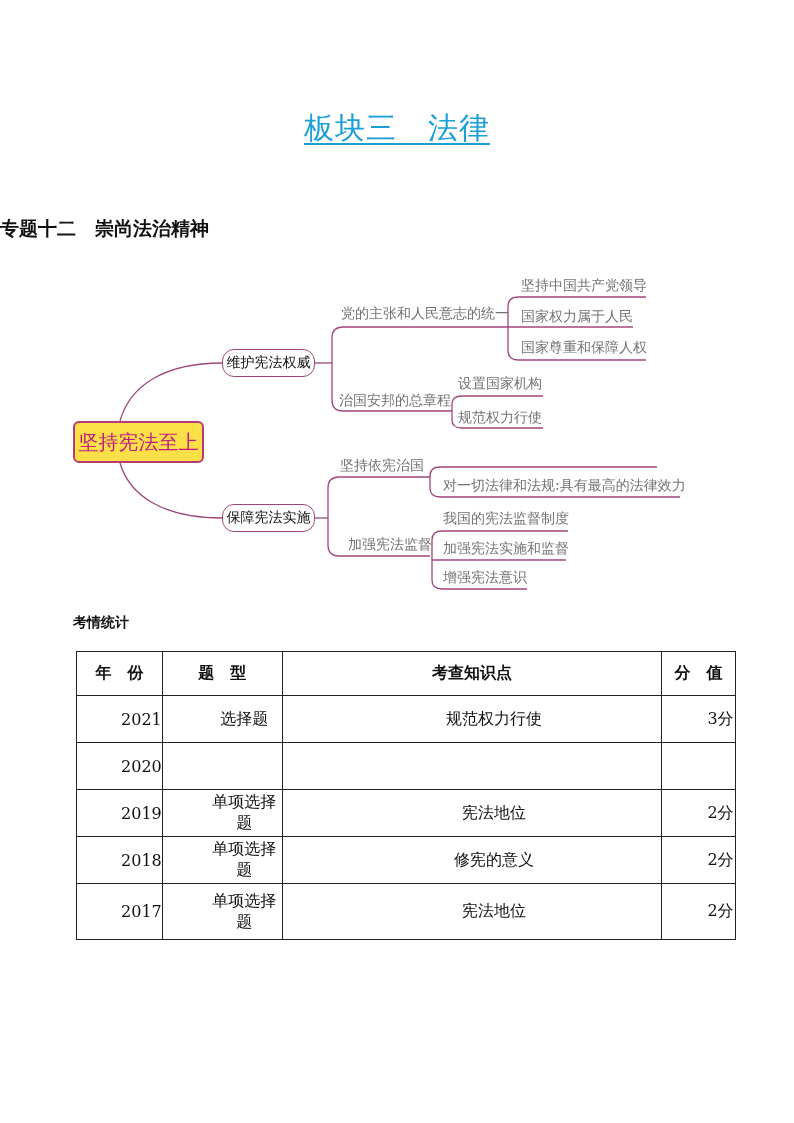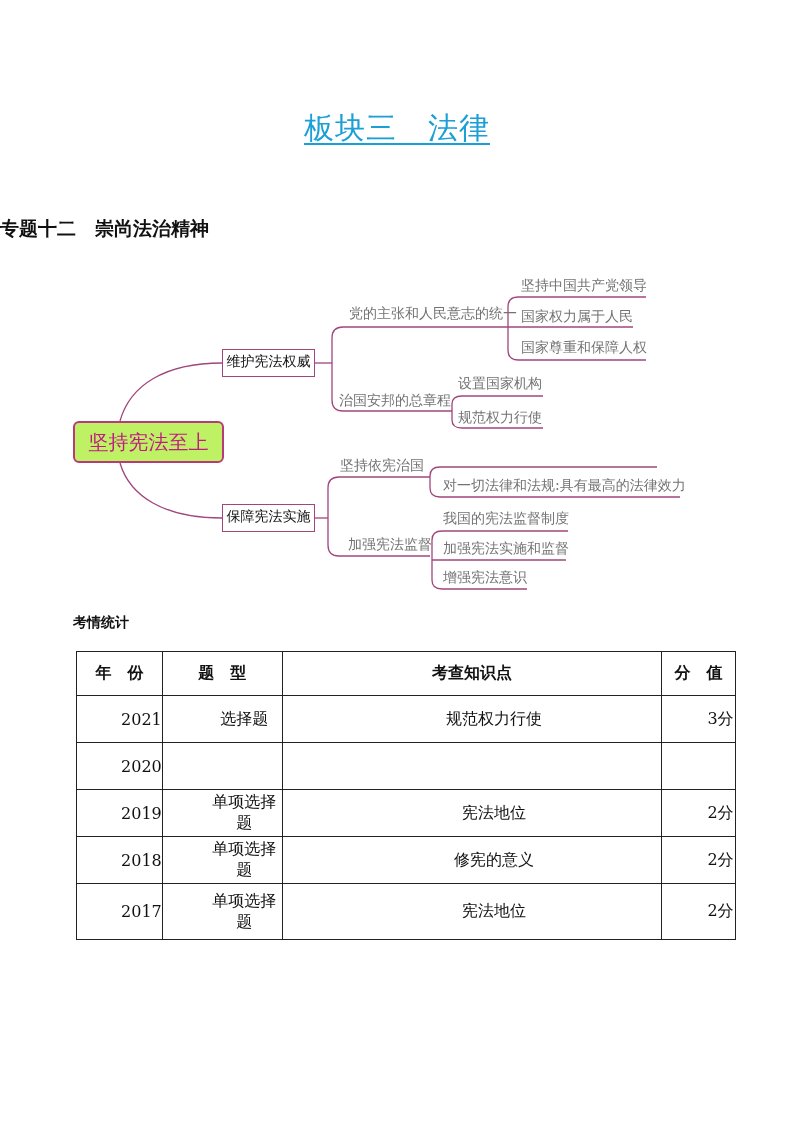--- a/index.html
+++ b/index.html
@@ -6,24 +6,24 @@
   body { width: 794px; height: 1123px; position: relative; overflow: hidden;
          font-family: "DejaVu Serif", "Liberation Serif", serif; color: #111; }
   .page-title { position: absolute; left: 0; width: 794px; top: 108px; text-align: center;
                 font-size: 30px; color: #1a9fd6; text-decoration: underline; text-decoration-thickness: 2px;
                 text-underline-offset: 5px; letter-spacing: 1px; font-family: "DejaVu Sans", sans-serif; }
   .sub-title { position: absolute; left: 0; width: 794px; top: 176px; text-align: left;
                font-size: 19px; font-weight: bold; color: #111; font-family: "DejaVu Sans", sans-serif; margin-top: 40px; }
   .mind { position: absolute; left: 0; top: 0; width: 794px; height: 610px; }
   .mind svg { position: absolute; left: 0; top: 0; }
   .node { position: absolute; font-family: "DejaVu Sans", sans-serif; white-space: nowrap; }
-  .root { left: 73px; top: 421px; width: 151px; height: 42px; border: 2px solid #b83a7a; border-radius: 6px;
-          box-sizing: border-box; color: #c21a85; font-size: 20px; line-height: 38px; text-align: center; background:#bef264; }
-  .branch { width: 93px; height: 28px; border: 1.5px solid #a0467c; border-radius: 0; box-sizing: border-box;
-            font-size: 14px; line-height: 25px; text-align: center; background:#fff; color:#111;font-family:Liberation Mono, monospace; }
+  .root { left: 73px; top: 421px; width: 131px; height: 42px; border: 2px solid #b83a7a; border-radius: 6px;
+          box-sizing: border-box; color: #c21a85; font-size: 20px; line-height: 38px; text-align: center; background:#fde047; }
+  .branch { width: 93px; height: 28px; border: 1.5px solid #a0467c; border-radius: 12px; box-sizing: border-box;
+            font-size: 14px; line-height: 25px; text-align: center; background:#fff; color:#111; }
   .leaf { font-size: 14px; color: #737373; font-family: "DejaVu Serif", serif; }
   .section-label { position: absolute; left: 73px; top: 614px; font-size: 14px; font-weight: bold;
                    font-family: "DejaVu Sans", sans-serif; }
   table.stats { position: absolute; left: 76px; top: 651px; width: 660px; border-collapse: collapse;
                 font-family: "DejaVu Serif", serif; font-size: 16px; }
   table.stats th, table.stats td { border: 1px solid #222; text-align: center; padding: 0; }
   table.stats th { height: 43px; font-weight: bold; font-family: "DejaVu Sans", sans-serif; font-size: 16px; }
   table.stats td { height: 46px; padding-left: 44px; }
 </style>
 </head>
@@ -63,21 +63,21 @@
       <path d="M442 531 L568 531"></path>
       <path d="M432 560 L566 560"></path>
     </g>
   </svg>
 
   <div class="node root">坚持宪法至上</div>
 
   <div class="node branch" style="left:222px; top:349px;">维护宪法权威</div>
   <div class="node branch" style="left:222px; top:504px;">保障宪法实施</div>
 
-  <div class="node leaf" style="left:341px; top:305px;margin-left:8px;">党的主张和人民意志的统一</div>
+  <div class="node leaf" style="left:341px; top:305px;">党的主张和人民意志的统一</div>
   <div class="node leaf" style="left:339px; top:392px;">治国安邦的总章程</div>
 
   <div class="node leaf" style="left:521px; top:277px;">坚持中国共产党领导</div>
   <div class="node leaf" style="left:521px; top:308px;">国家权力属于人民</div>
   <div class="node leaf" style="left:521px; top:339px;">国家尊重和保障人权</div>
 
   <div class="node leaf" style="left:458px; top:375px;">设置国家机构</div>
   <div class="node leaf" style="left:458px; top:409px;">规范权力行使</div>
 
   <div class="node leaf" style="left:340px; top:457px;">坚持依宪治国</div>

